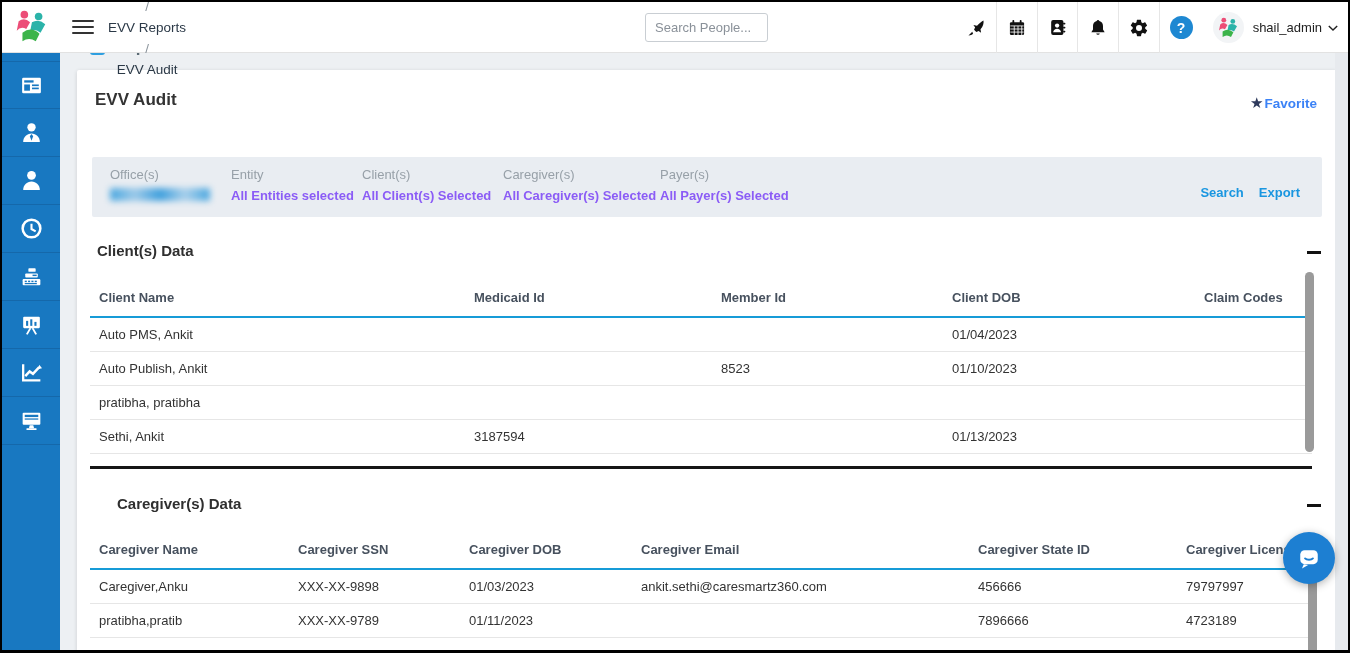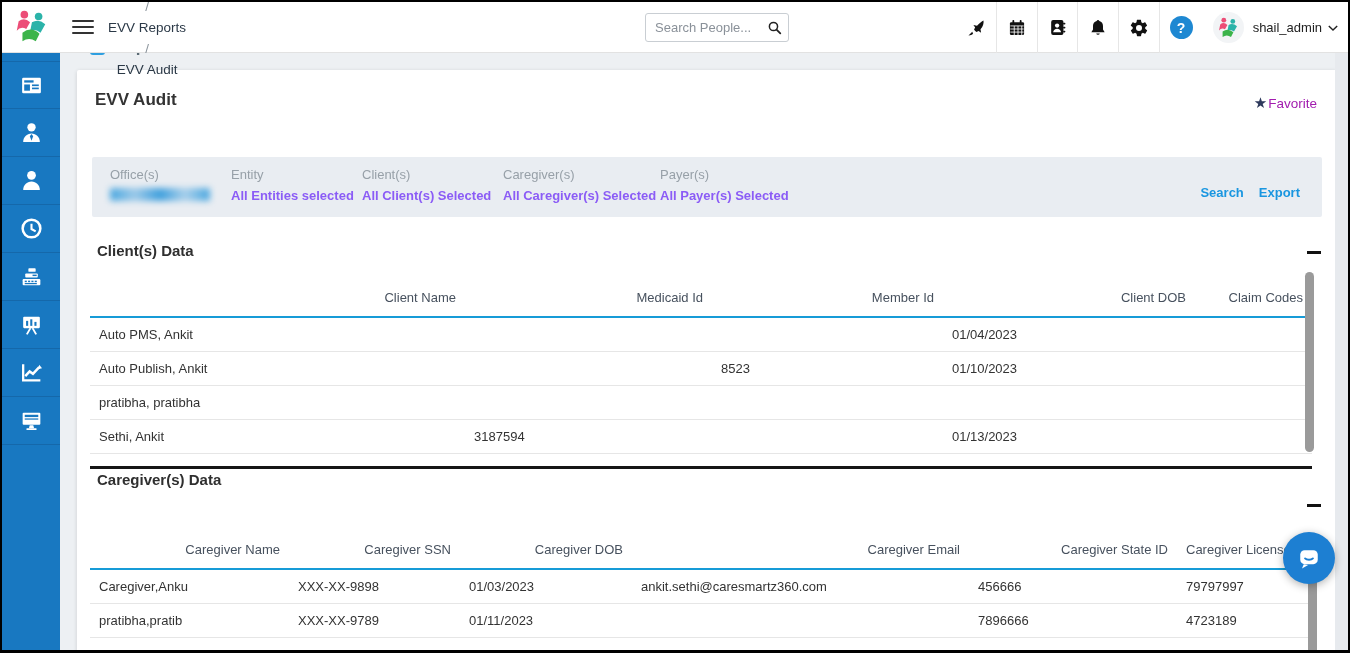--- a/index.html
+++ b/index.html
@@ -16,21 +16,21 @@
     position:absolute; top:0; left:0; right:0; height:51px;
     background:#fff; border-bottom:1px solid #e2e2e2; z-index:20;
     display:flex; align-items:center;
   }
   .logo-box { width:58px; height:100%; display:flex; align-items:center; justify-content:center; flex:0 0 auto; }
   .hamburger { width:22px; margin-left:12px; cursor:pointer; flex:0 0 auto; }
   .hamburger span { display:block; height:2.5px; background:#333; margin:3.5px 0; border-radius:1px; }
   .breadcrumb { margin-left:14px; font-size:13.5px; color:#2b3947; display:flex; gap:6px; align-items:center;flex-direction:column; }
   .breadcrumb .sep { color:#8c959d; }
   .search-wrap {
-    position:absolute; left:643px; top:11px; width:144px; height:29px;
+    position:absolute; left:643px; top:11px; width:123px; height:29px;
     border:1px solid #c9ced3; border-radius:3px; background:#fff;
     display:flex; align-items:center; padding:0 6px 0 9px;
   }
   .search-wrap input {
     border:none; outline:none; width:112px; font-size:13px; color:#333;
     font-family:"Liberation Sans", sans-serif; background:transparent;
   }
   .search-wrap input::placeholder { color:#8a9199; }
   .top-right { position:absolute; right:6px; top:0; height:51px; display:flex; align-items:center; }
   .tr-cell { height:51px; display:flex; align-items:center; justify-content:center; padding:0 10px; cursor:pointer; }
@@ -65,21 +65,21 @@
   .bg-heading .rep-icon { width:15px; height:15px; background:#2e9fe0; border-radius:3px; position:relative; }
   .bg-heading .rep-icon:after { content:""; position:absolute; left:3px; top:4px; width:9px; height:2px; background:#fff; box-shadow:0 4px 0 #fff; }
 
   .card {
     position:absolute; left:17px; top:17px; width:1260px; height:600px;
     background:#fff; border-radius:2px; box-shadow:0 1px 4px rgba(0,0,0,.14);
   }
   .card-title { position:absolute; left:18px; top:20px; font-size:17px; font-weight:bold; color:#333; }
   .favorite { position:absolute; right:20px; top:24px; display:flex; align-items:center; cursor:pointer; font-size:13.5px; }
   .favorite .star { color:#2e3a5c; font-size:15px; margin-right:1px; }
-  .favorite .fav-label { color:#a21caf; font-weight:normal; }
+  .favorite .fav-label { color:#3b82f6; font-weight:bold; }
 
   
   .filter-strip {
     position:absolute; left:15px; right:15px; top:87px; height:60px;
     background:#e9edf2; border-radius:2px;
   }
   .ff { position:absolute; top:10px; }
   .ff .ff-label { font-size:13px; color:#97a0a8; margin-bottom:6px; }
   .ff .ff-value { font-size:13px; font-weight:bold; color:#8b5cf6; cursor:pointer; }
   .redacted-blob {
@@ -90,21 +90,21 @@
   .filter-actions { position:absolute; right:22px; top:28px; display:flex; gap:15px; }
   .filter-actions span { font-size:13px; font-weight:bold; color:#1996e0; cursor:pointer; }
 
   
   .section-title { position:absolute; left:20px; font-size:15px; font-weight:600; color:#2f2f2f; }
   .collapse-dash { position:absolute; left:1230px; width:14px; height:3px; background:#111; cursor:pointer; }
 
   .tbl-wrap { position:absolute; left:13px; width:1222px; overflow:hidden; }
   table.data { border-collapse:collapse; table-layout:fixed; width:1222px; }
   table.data th {
-    font-size:13px; font-weight:400; color:#47515e; text-align:right;
+    font-size:13px; font-weight:700; color:#47515e; text-align:left;
     padding:10px 9px 11px 9px; white-space:nowrap; overflow:hidden;
     border-bottom:2px solid #169bd7;
   }
   table.data td {
     font-size:13px; color:#333; padding:9px 9px; white-space:nowrap; overflow:hidden;
     border-bottom:1px solid #e6e6e6; height:33px;
   }
   .vscroll { position:absolute; width:9px; border-radius:5px; background:#9a9a9a; z-index:8; }
   .hscroll { position:absolute; left:13px; width:1222px; height:3px; background:#161616; z-index:8; }
 
@@ -209,21 +209,21 @@
                 <td></td>
                 <td>01/13/2023</td>
                 <td></td>
               </tr>
             </tbody>
         </table>
       </div>
       <div class="vscroll" style="left:1228px; top:202px; height:180px;"></div>
       <div class="hscroll" style="top:396px;"></div>
 
-      <div class="section-title" style="top:401px;">Caregiver(s) Data</div>
+      <div class="section-title" style="top:425px;margin-left:20px;">Caregiver(s) Data</div>
       <div class="collapse-dash" style="top:434px;"></div>
       <div class="tbl-wrap" style="top:462px; height:138px;">
         <table class="data">
           <colgroup>
             <col style="width:199px">
               <col style="width:171px">
               <col style="width:172px">
               <col style="width:337px">
               <col style="width:208px">
               <col style="width:135px">

